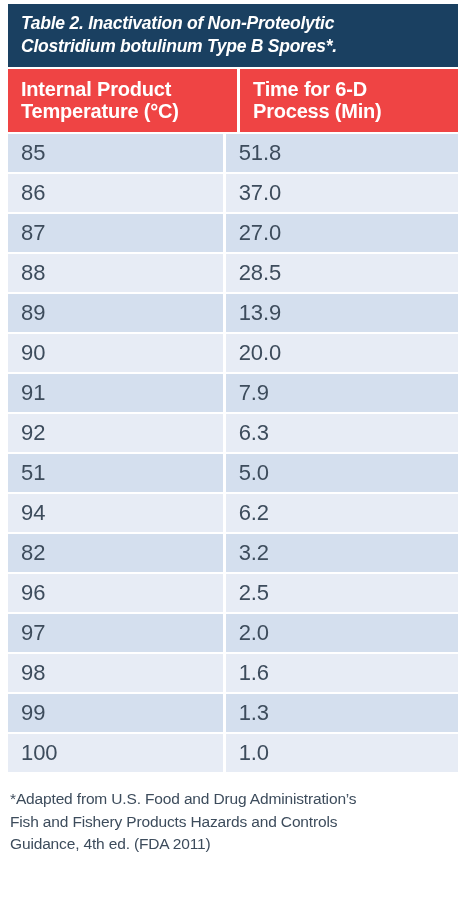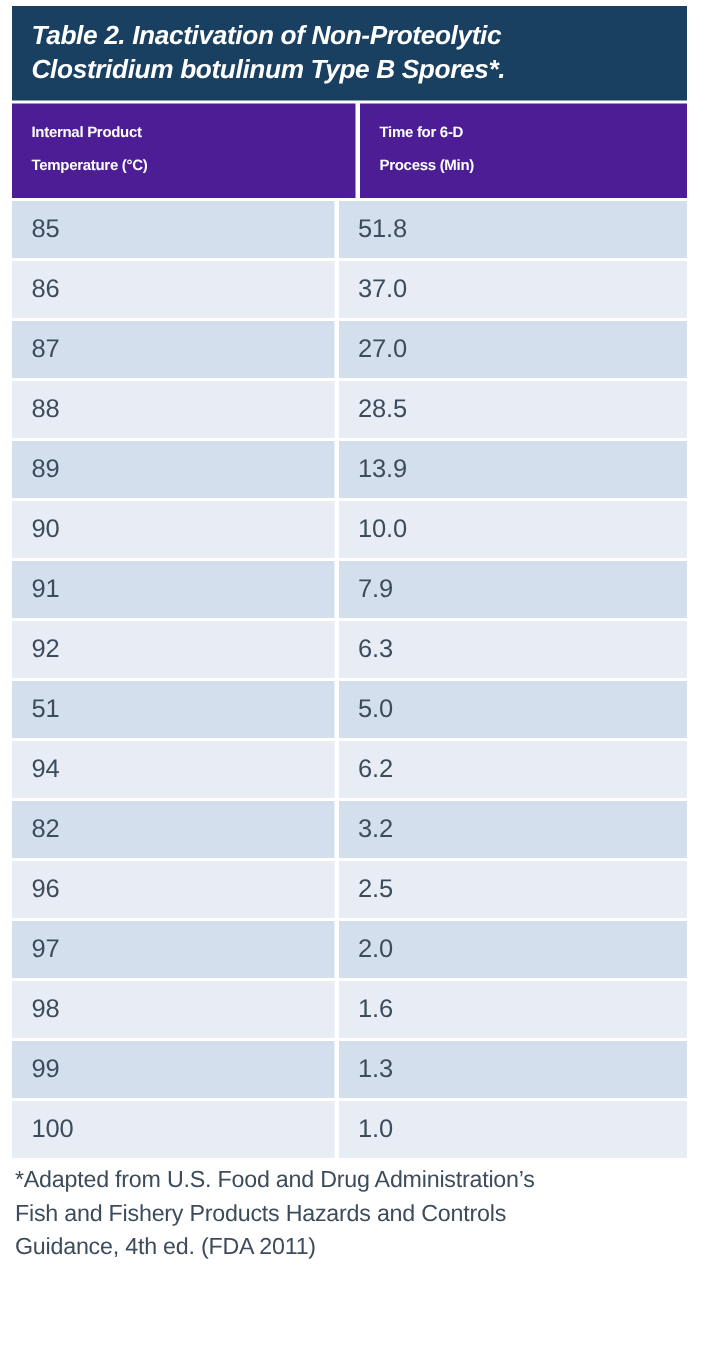--- a/index.html
+++ b/index.html
@@ -39,58 +39,58 @@
     white-space: nowrap;
   }
 
   
   .col-head-band {
     display: flex;
     background: #ffffff;
     margin-top: 2px;
   }
   .col-head {
-    background: #4c1d95;
+    background: #ef4444;
     color: #ffffff;
     box-sizing: border-box;
     padding: 9px 13px 10px 13px;
     font-weight: bold;
-    font-size: 10px;
+    font-size: 20px;
     line-height: 22px;
     letter-spacing: -0.2px;
   }
   .col-head.col-a { width: 229px; }
   .col-head.col-b { width: 218px; margin-left: 3px; }
   .col-head .hl { display: block; white-space: nowrap; }
 
   
   .tbody { margin-top: 2px; }
   .trow {
     display: flex;
     margin-bottom: 2px;
   }
   .tcell {
     box-sizing: border-box;
     height: 38px;
     line-height: 38px;
     padding: 0 13px;
-    font-size: 17px;
+    font-size: 22px;
     color: #3d4c5c;
     letter-spacing: -0.1px;
     overflow: hidden;
     white-space: nowrap;
   }
   .tcell.col-a { width: 229px; }
   .tcell.col-b { width: 248px; margin-left: 3px; }
   .trow.odd .tcell  { background: #d4dfee; }
   .trow.even .tcell { background: #e7ecf5; }
 
   
   .footnote {
-    margin-top: 4px;
+    margin-top: 16px;
     padding: 0 2px 0 2px;
     color: #3d4c5c;
     font-size: 15.5px;
     line-height: 22.5px;
     letter-spacing: -0.15px;
   }
   .footnote .fl { display: block; white-space: nowrap; }
 </style>
 </head>
 <body>
@@ -129,21 +129,21 @@
     <div class="trow even">
         <div class="tcell col-a">88</div>
         <div class="tcell col-b">28.5</div>
       </div>
     <div class="trow odd">
         <div class="tcell col-a">89</div>
         <div class="tcell col-b">13.9</div>
       </div>
     <div class="trow even">
         <div class="tcell col-a">90</div>
-        <div class="tcell col-b">10.0</div>
+        <div class="tcell col-b">20.0</div>
       </div>
     <div class="trow odd">
         <div class="tcell col-a">91</div>
         <div class="tcell col-b">7.9</div>
       </div>
     <div class="trow even">
         <div class="tcell col-a">92</div>
         <div class="tcell col-b">6.3</div>
       </div>
     <div class="trow odd">

